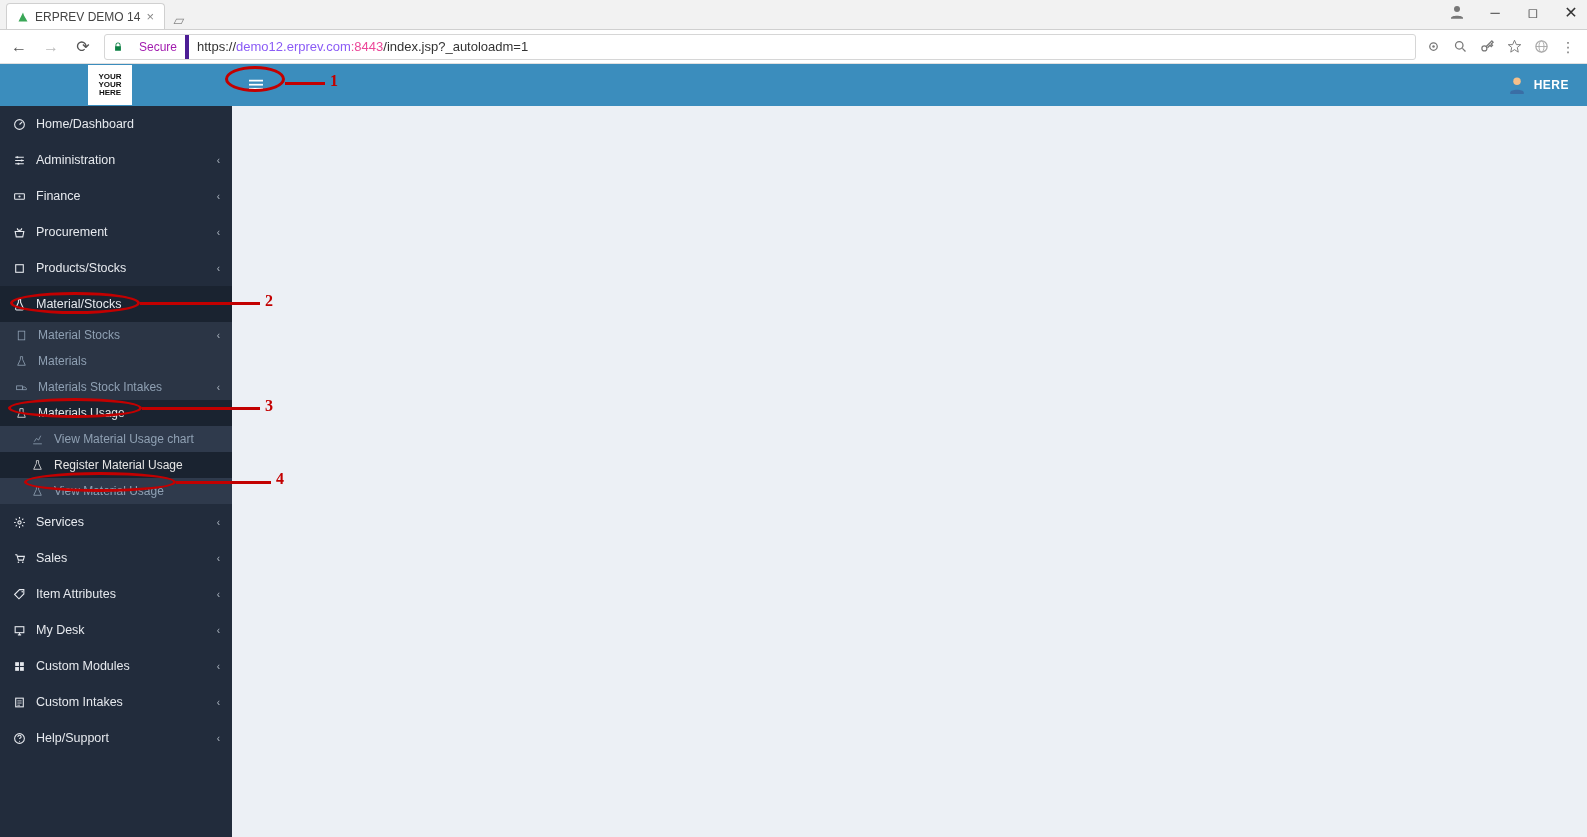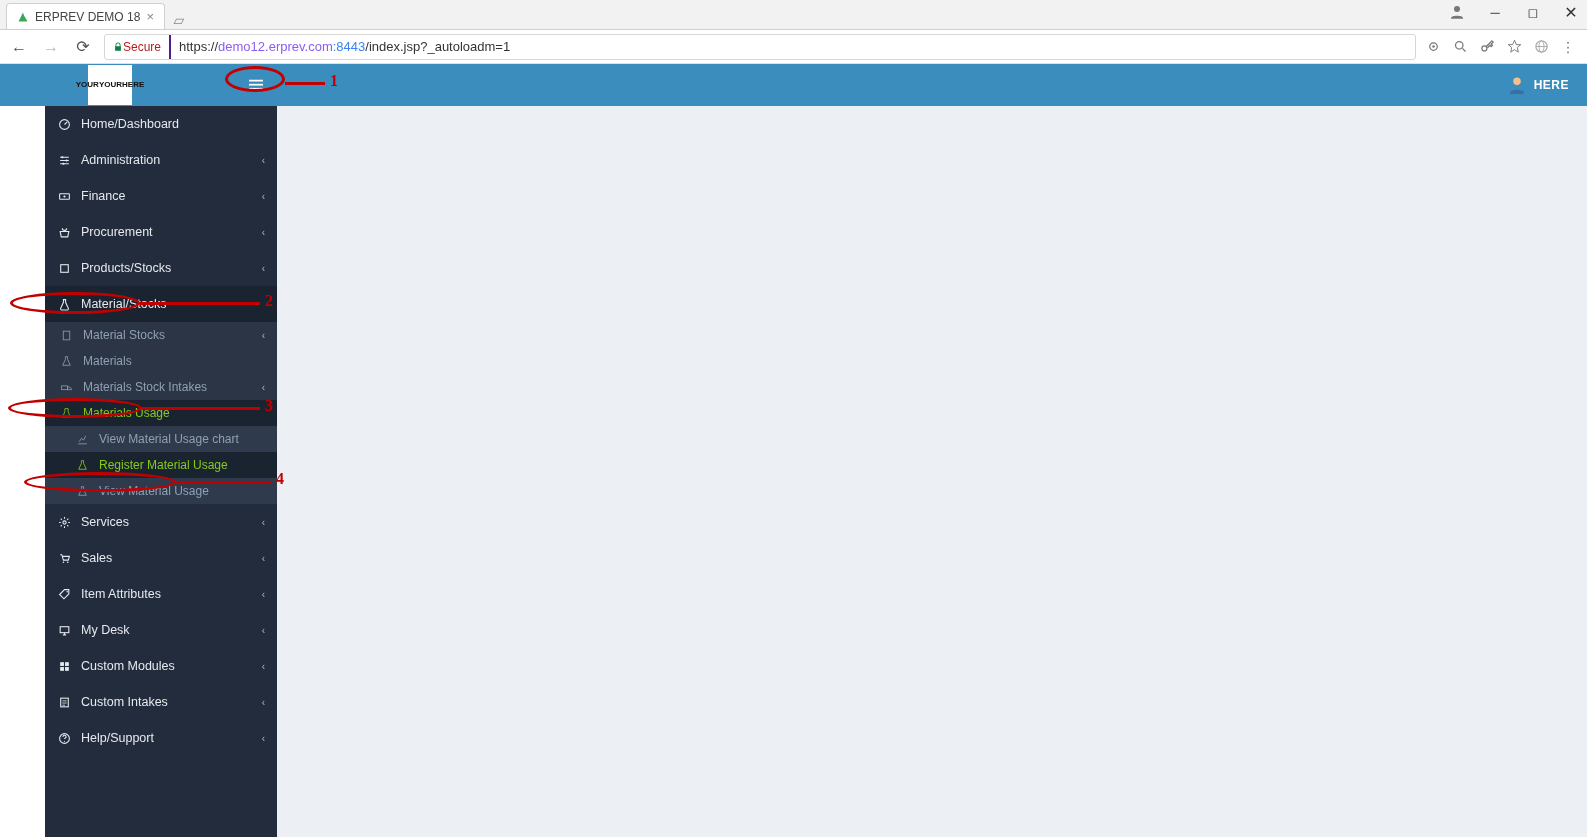--- a/index.html
+++ b/index.html
@@ -12,71 +12,71 @@
   .chrome-tab .close { color: #888; font-size: 13px; cursor: pointer; }
   .chrome-newtab { width: 20px; height: 18px; margin-left: 4px; color: #888; display: flex; align-items: center; justify-content: center; font-size: 14px; }
   .chrome-win { position: absolute; right: 6px; top: 2px; display: flex; gap: 18px; align-items: center; }
   .chrome-win div { width: 20px; height: 20px; display: flex; align-items: center; justify-content: center; color: #333; font-size: 13px; cursor: pointer; }
   .chrome-win .usericon svg { width: 18px; height: 18px; fill: #777; }
 
   .chrome-toolbar { height: 34px; background: #fff; display: flex; align-items: center; gap: 10px; padding: 0 8px; border-bottom: 1px solid #e0e0e0; }
   .chrome-toolbar .navbtn { width: 22px; text-align: center; color: #555; font-size: 16px; cursor: pointer; }
   .chrome-toolbar .navbtn.disabled { color: #bbb; }
   .omnibox { flex: 1; display: flex; align-items: center; border: 1px solid #d6d6d6; border-radius: 3px; height: 26px; font-size: 13px; color: #333; overflow: hidden; }
-  .omnibox .secure { display: flex; align-items: center; gap: 0; padding: 0 8px; color: #b91c1c; border-right: 2px solid #4c1d95; height: 100%; font-size: 12px; }
+  .omnibox .secure { display: flex; align-items: center; gap: 16px; padding: 0 8px; color: #a21caf; border-right: 4px solid #4c1d95; height: 100%; font-size: 12px; }
   .omnibox .secure svg { width: 10px; height: 12px; fill: #0b8043; }
   .omnibox .url { padding: 0 8px; color: #333; white-space: nowrap; }
   .omnibox .url .host { color: #8b5cf6; }
-  .omnibox .url .port { color: #3b82f6; }
+  .omnibox .url .port { color: #ec4899; }
   .chrome-toolbar .right-icons { display: flex; gap: 12px; color: #777; font-size: 14px; padding-right: 4px; }
   .chrome-toolbar .right-icons div { cursor: pointer; display:flex; align-items:center; }
   .chrome-toolbar .right-icons svg { width:15px; height:15px; fill:#777; }
 
   
   .app { position: relative; height: calc(100% - 64px); display: flex; flex-direction: column; }
   .topbar { height: 42px; background: #3b8dbd; display: flex; align-items: center; color: #fff; font-size: 12px; }
-  .logo-box { width: 44px; height: 40px; background: #fff; color: #111; display: flex; flex-direction:row; align-items: center; justify-content: center; font-size: 8px; font-weight: 700; line-height: 1; margin-left: 88px; }
+  .logo-box { width: 44px; height: 40px; background: #fff; color: #111; display: flex; flex-direction:column; align-items: center; justify-content: center; font-size: 8px; font-weight: 700; line-height: 1; margin-left: 88px; }
   .hamburger { width: 28px; height: 28px; border-radius: 3px; display: flex; align-items: center; justify-content: center; margin-left: 110px; cursor: pointer; }
   .hamburger svg { width: 16px; height: 14px; fill: #fff; }
   .topbar-spacer { flex: 1; }
   .user-area { display: flex; align-items: center; gap: 8px; padding-right: 18px; font-weight: 600; letter-spacing: 0.5px; }
   .user-area .avatar { width: 18px; height: 18px; }
 
-  .body { flex: 1; display: flex; overflow: hidden; padding-left: 45px; }
+  .body { flex: 1; display: flex; overflow: hidden; }
   .sidebar { width: 232px; background: #222c3c; color: #c9d1db; overflow-y: auto; font-size: 12.5px; }
   .content { flex: 1; background: #ecf0f5; }
 
   .nav-item { display: flex; align-items: center; height: 36px; padding: 0 12px; cursor: pointer; color: #e6e9ee; gap: 10px; position: relative; }
   .nav-item .icon { width: 14px; display: flex; align-items: center; justify-content: center; }
   .nav-item .icon svg { width: 13px; height: 13px; fill: currentColor; }
   .nav-item .label { flex: 1; }
   .nav-item .chev { color: #aeb7c3; font-size: 10px; }
   .nav-item.active { background: #1a2330; }
 
   .sub { background: #2b3545; }
   .sub .nav-item { height: 26px; color: #8fa0b3; padding-left: 14px; font-size: 12px; }
-  .sub .nav-item.active { color: #84cc16; background: #1a2330; }
+  .sub .nav-item.active { color: #e5e5e5; background: #1a2330; }
   .sub2 { background: #2f3a4c; }
   .sub2 .nav-item { padding-left: 30px; }
 
   
   .anno { position: absolute; pointer-events: none; }
   .ellipse { border: 3px solid #c30000; border-radius: 50%; position: absolute; }
   .line { position: absolute; height: 3px; background: #c30000; }
   .num { position: absolute; color: #c30000; font-weight: 700; font-size: 16px; font-family: "Times New Roman", serif; }
 </style>
 </head>
 <body>
 
 <div class="chrome-tabbar">
   <div class="chrome-tab">
     <svg class="favicon" viewBox="0 0 24 24">
         <path fill="#3aa757" d="M3 21 L12 3 L14 9 L21 21 Z"></path>
       </svg>
-    <span>ERPREV DEMO 18</span>
+    <span>ERPREV DEMO 14</span>
     <span class="close">×</span>
   </div>
   <div class="chrome-newtab">▱</div>
   <div class="chrome-win">
     <div class="usericon">
         <svg viewBox="0 0 24 24">
           <circle cx="12" cy="8" r="4"></circle>
           <path d="M4 20c0-4 16-4 16 0v1H4z"></path>
         </svg>
       </div>

